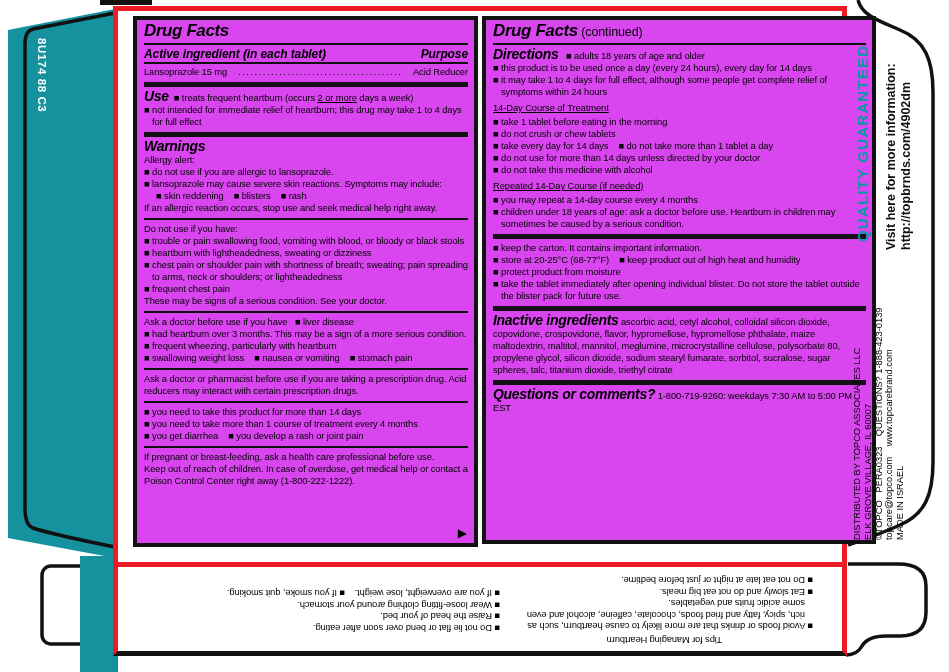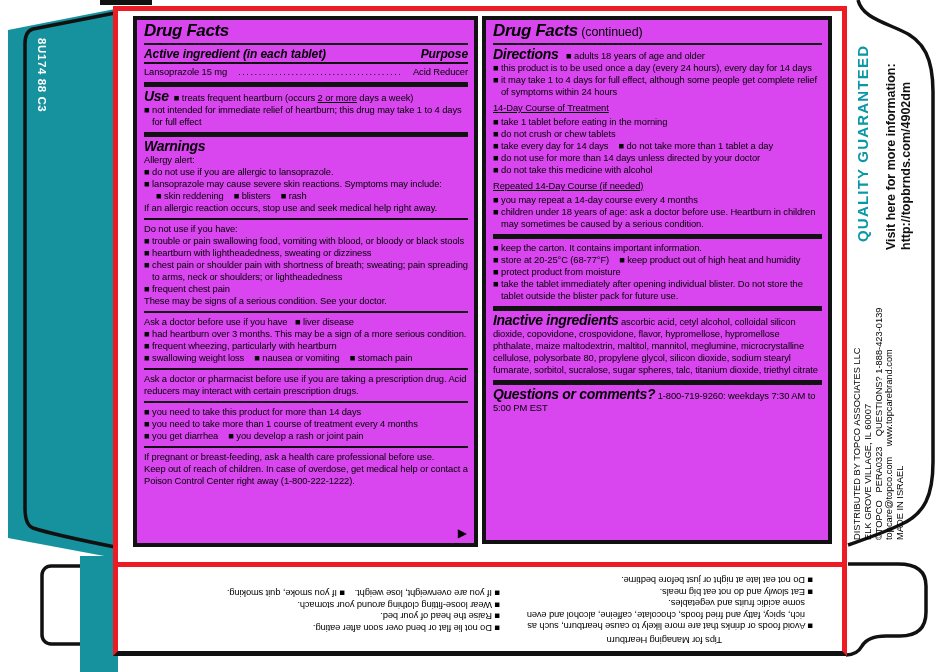--- a/index.html
+++ b/index.html
@@ -11,21 +11,21 @@
   svg.dieline{position:absolute;left:0;top:0;z-index:0;}
   
   .panel-main{position:absolute;left:113px;top:6px;width:734px;height:556px;
     border:5px solid var(--red);border-bottom:none;box-sizing:border-box;background:#fff;z-index:1;}
   .panel-bottom{position:absolute;left:113px;top:562px;width:734px;height:94px;
     border:5px solid var(--red);border-bottom:5px solid #111;box-sizing:border-box;background:#fff;z-index:1;}
   
   .dfbox{position:absolute;border:4px solid #111;box-sizing:border-box;background:#d946ef;
     padding:2px 6px 2px 7px;overflow:hidden;z-index:2;}
   #box-left{left:133px;top:16px;width:345px;height:531px;}
-  #box-right{left:482px;top:16px;width:350px;height:528px;}
+  #box-right{left:482px;top:16px;width:394px;height:528px;}
   .sec{padding:3px 0 4px;}
   .sec.d-t{border-top:2px solid #111;}
   .sec.d-k{border-top:5px solid #111;}
   .ln{font-size:9.4px;line-height:12px;letter-spacing:-0.1px;white-space:pre-wrap;}
   .ln.hang{padding-left:8px;text-indent:-8px;}
   .ln.in1{padding-left:20px;text-indent:-8px;}
   .ln.sub{margin-top:4px;margin-bottom:2px;}
   .ln.ttl{text-align:center;font-size:11px;line-height:13px;margin-bottom:2px;}
   .ln.split{display:flex;justify-content:space-between;gap:44px;}
   .ln.ub{border-bottom:2px solid #111;padding-bottom:2px;margin-bottom:2px;}

